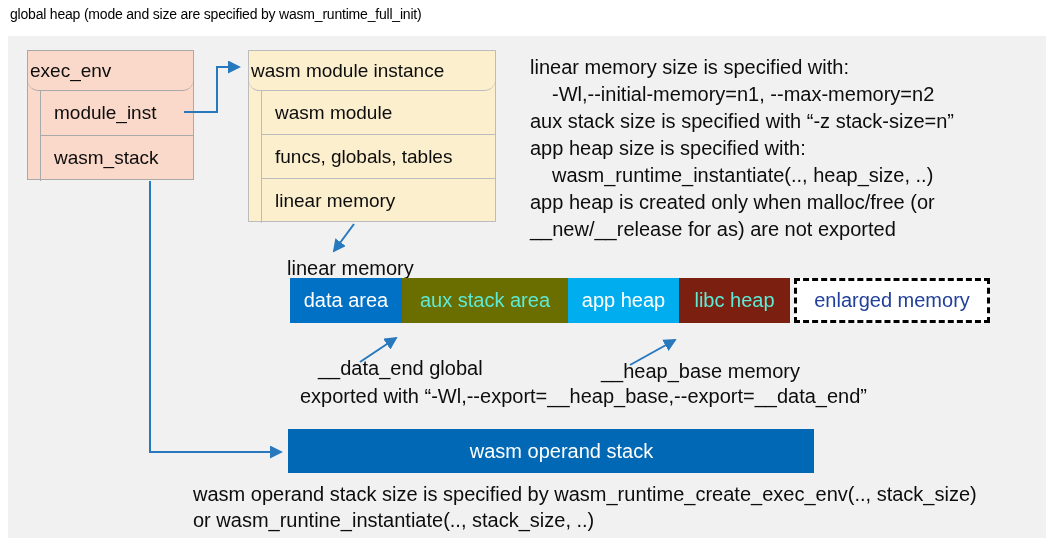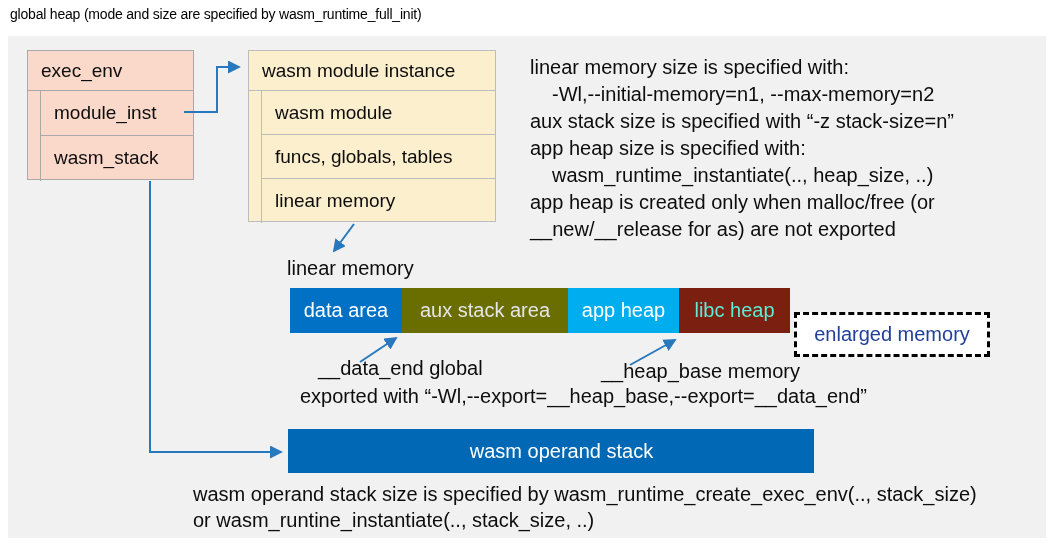--- a/index.html
+++ b/index.html
@@ -5,37 +5,37 @@
   html,body{margin:0;padding:0;background:#ffffff;}
   #canvas{position:relative;width:1054px;height:547px;background:#ffffff;
           font-family:"Liberation Sans",sans-serif;color:#0d0d0d;overflow:hidden;}
   .title{position:absolute;left:10px;top:6px;font-size:14px;letter-spacing:-0.2px;color:#000;}
   .panel{position:absolute;left:8px;top:36px;width:1038px;height:502px;background:#f1f1f1;}
 
   
   .nest-box{position:absolute;box-sizing:border-box;border:1px solid #a9a9a9;font-size:19px;}
   .exec{left:27px;top:50px;width:167px;height:130px;background:#fbd9ca;}
   .inst{left:248px;top:50px;width:248px;height:172px;background:#fcefce;border-color:#bcbcbc;}
-  .nest-head{box-sizing:border-box;height:40px;line-height:39px;padding-left:13px;
-             border-bottom:1px solid #a9a9a9;}
+  .nest-head{box-sizing:border-box;height:40px;line-height:39px;padding-left:2px;
+             border-bottom:1px solid #a9a9a9;border-radius:10px;}
   .inst .nest-head{border-color:#bcbcbc;}
   .nest-rows{margin-left:12px;}
   .nest-row{box-sizing:border-box;line-height:44px;padding-left:13px;
             border-left:1px solid #a9a9a9;border-bottom:1px solid #a9a9a9;}
   .exec .nest-row{height:45px;line-height:44px;}
   .inst .nest-row{height:44px;line-height:43px;border-color:#bcbcbc;}
   .nest-row:last-child{border-bottom:none;}
 
   
   .notes{position:absolute;left:530px;top:54px;font-size:20px;line-height:27px;}
   .notes .indent{padding-left:22px;}
 
   
   .lm-label{position:absolute;left:287px;top:257px;font-size:20px;}
-  .membar{position:absolute;left:290px;top:288px;height:45px;display:flex;}
+  .membar{position:absolute;left:290px;top:278px;height:45px;display:flex;align-items:flex-end;}
   .seg{box-sizing:border-box;height:45px;line-height:45px;text-align:center;font-size:20px;}
   .seg0{width:112px;}
   .seg1{width:166px;}
   .seg2{width:111px;}
   .seg3{width:111px;}
   .seg-gap{width:4px;}
   .seg4{width:196px;background:#ffffff;border:3px dashed #000;line-height:39px;}
 
   .ann{position:absolute;font-size:20px;}
   .ann-dataend{left:318px;top:357px;}
@@ -81,21 +81,21 @@
     <div>aux stack size is specified with “-z stack-size=n”</div>
     <div>app heap size is specified with:</div>
     <div class="indent">wasm_runtime_instantiate(.., heap_size, ..)</div>
     <div>app heap is created only when malloc/free (or</div>
     <div>__new/__release for as) are not exported</div>
   </div>
 
   <div class="lm-label">linear memory</div>
   <div class="membar">
     <div class="seg seg0" style="background-color: rgb(0, 113, 197); color: rgb(255, 255, 255);">data area</div>
-    <div class="seg seg1" style="background-color: rgb(106, 110, 0); color: #e5e5e5;">aux stack area</div>
+    <div class="seg seg1" style="background-color: rgb(106, 110, 0); color: #5eead4;">aux stack area</div>
     <div class="seg seg2" style="background-color: rgb(0, 174, 239); color: rgb(255, 255, 255);">app heap</div>
     <div class="seg seg3" style="background-color: rgb(123, 32, 16); color: #5eead4;">libc heap</div>
     <div class="seg-gap"></div>
     <div class="seg seg4" style="color: rgb(33, 64, 154); margin-top: 24px;">enlarged memory</div>
   </div>
 
   <div class="ann ann-dataend">__data_end global</div>
   <div class="ann ann-heapbase">__heap_base memory</div>
   <div class="ann ann-export">exported with “-Wl,--export=__heap_base,--export=__data_end”</div>
 

